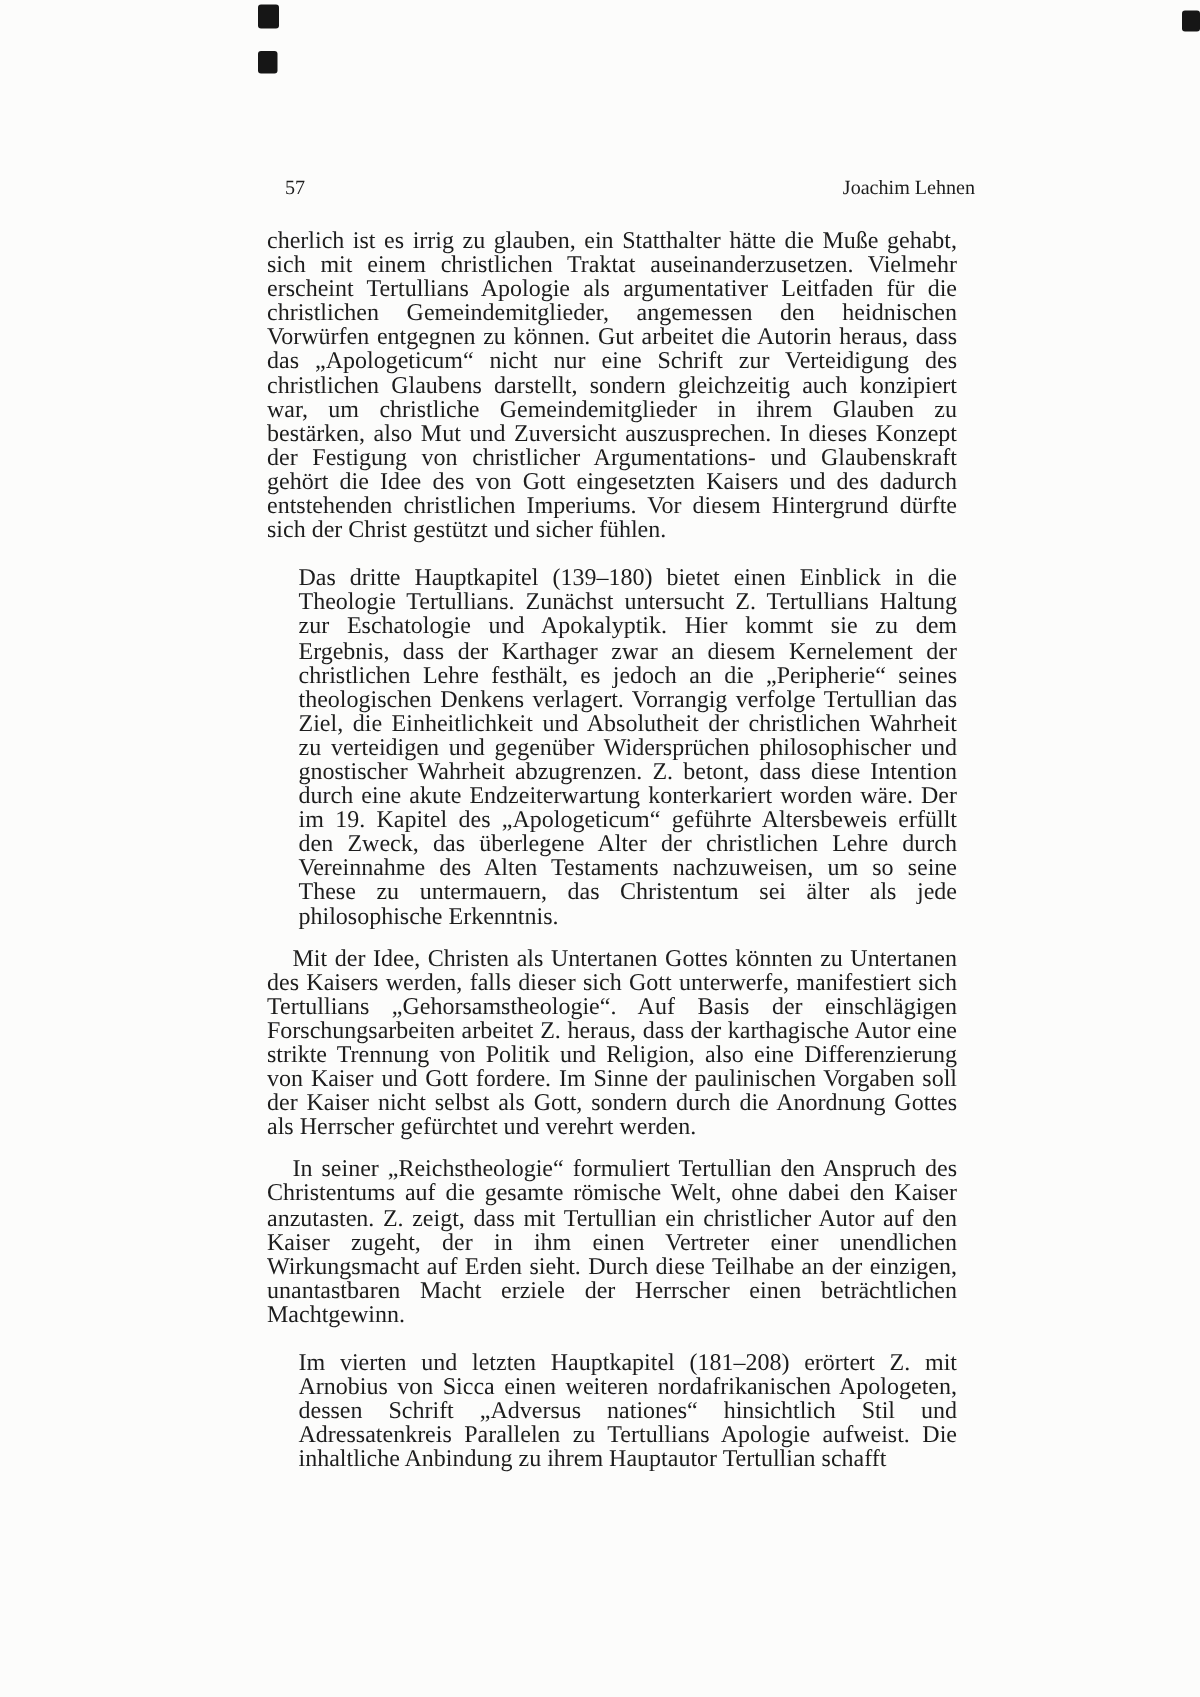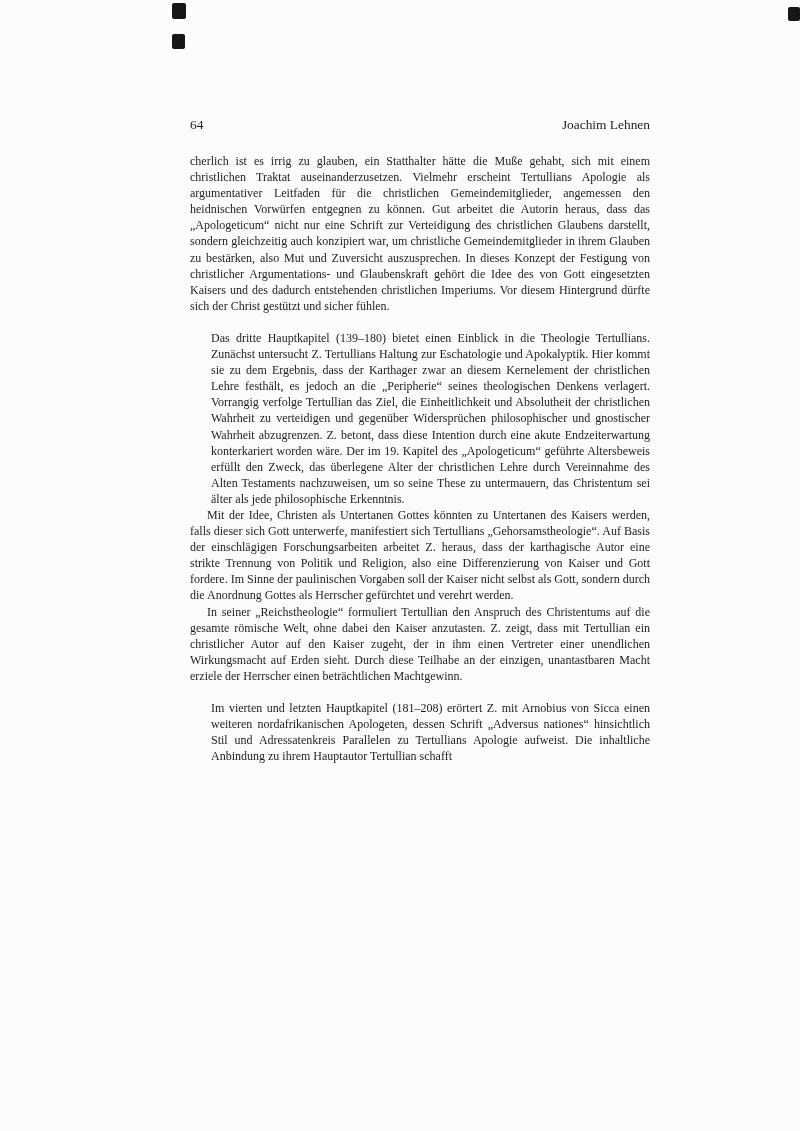--- a/index.html
+++ b/index.html
@@ -41,51 +41,52 @@
     left: 0;
     top: 0;
   }
   .running-title {
     display: block;
     text-align: right;
   }
   .text-block {
     position: absolute;
     top: 153px;
-    left: 190px;
+    left: 178px;
     width: 460px;
-    font-size: 12px;
+    font-size: 16px;
     line-height: 16.1px;
     text-align: justify;
     text-justify: inter-word;
     hyphens: auto;
   }
   p.para {
     margin: 0;
     padding: 0;
   }
   p.para.indent {
     text-indent: 17px;
+    margin-top: 12px;
   }
   p.para.section-gap {
     margin-top: 16px;
     margin-left: 21px;
   }
 </style>
 </head>
 <body>
 
 <div class="page">
 
   <div class="artifact a1"></div>
   <div class="artifact a2"></div>
   <div class="artifact a3"></div>
 
   <header class="running-header">
-    <span class="page-number">64</span>
+    <span class="page-number">57</span>
     <span class="running-title">Joachim Lehnen</span>
   </header>
 
   <main class="text-block" lang="de">
     <p class="para noindent">cherlich ist es irrig zu glauben, ein Statthalter hätte die Muße gehabt, sich mit einem christlichen Traktat auseinanderzusetzen. Vielmehr erscheint Tertullians Apologie als argumentativer Leitfaden für die christlichen Gemeindemitglieder, angemessen den heidnischen Vorwürfen entgegnen zu können. Gut arbeitet die Autorin heraus, dass das „Apologeticum“ nicht nur eine Schrift zur Verteidigung des christlichen Glaubens darstellt, sondern gleichzeitig auch konzipiert war, um christliche Gemeindemitglieder in ihrem Glauben zu bestärken, also Mut und Zuversicht auszusprechen. In dieses Konzept der Festigung von christlicher Argumentations- und Glaubenskraft gehört die Idee des von Gott eingesetzten Kaisers und des dadurch entstehenden christlichen Imperiums. Vor diesem Hintergrund dürfte sich der Christ gestützt und sicher fühlen.</p>
     <p class="para noindent section-gap">Das dritte Hauptkapitel (139–180) bietet einen Einblick in die Theologie Tertullians. Zunächst untersucht Z. Tertullians Haltung zur Eschatologie und Apokalyptik. Hier kommt sie zu dem Ergebnis, dass der Karthager zwar an diesem Kernelement der christlichen Lehre festhält, es jedoch an die „Peripherie“ seines theologischen Denkens verlagert. Vorrangig verfolge Tertullian das Ziel, die Einheitlichkeit und Absolutheit der christlichen Wahrheit zu verteidigen und gegenüber Widersprüchen philosophischer und gnostischer Wahrheit abzugrenzen. Z. betont, dass diese Intention durch eine akute Endzeiterwartung konterkariert worden wäre. Der im 19. Kapitel des „Apologeticum“ geführte Altersbeweis erfüllt den Zweck, das überlegene Alter der christlichen Lehre durch Vereinnahme des Alten Testaments nachzuweisen, um so seine These zu untermauern, das Christentum sei älter als jede philosophische Erkenntnis.</p>
     <p class="para indent">Mit der Idee, Christen als Untertanen Gottes könnten zu Untertanen des Kaisers werden, falls dieser sich Gott unterwerfe, manifestiert sich Tertullians „Gehorsamstheologie“. Auf Basis der einschlägigen Forschungsarbeiten arbeitet Z. heraus, dass der karthagische Autor eine strikte Trennung von Politik und Religion, also eine Differenzierung von Kaiser und Gott fordere. Im Sinne der paulinischen Vorgaben soll der Kaiser nicht selbst als Gott, sondern durch die Anordnung Gottes als Herrscher gefürchtet und verehrt werden.</p>
     <p class="para indent">In seiner „Reichstheologie“ formuliert Tertullian den Anspruch des Christentums auf die gesamte römische Welt, ohne dabei den Kaiser anzutasten. Z. zeigt, dass mit Tertullian ein christlicher Autor auf den Kaiser zugeht, der in ihm einen Vertreter einer unendlichen Wirkungsmacht auf Erden sieht. Durch diese Teilhabe an der einzigen, unantastbaren Macht erziele der Herrscher einen beträchtlichen Machtgewinn.</p>
     <p class="para noindent section-gap">Im vierten und letzten Hauptkapitel (181–208) erörtert Z. mit Arnobius von Sicca einen weiteren nordafrikanischen Apologeten, dessen Schrift „Adversus nationes“ hinsichtlich Stil und Adressatenkreis Parallelen zu Tertullians Apologie aufweist. Die inhaltliche Anbindung zu ihrem Hauptautor Tertullian schafft</p>
   </main>

